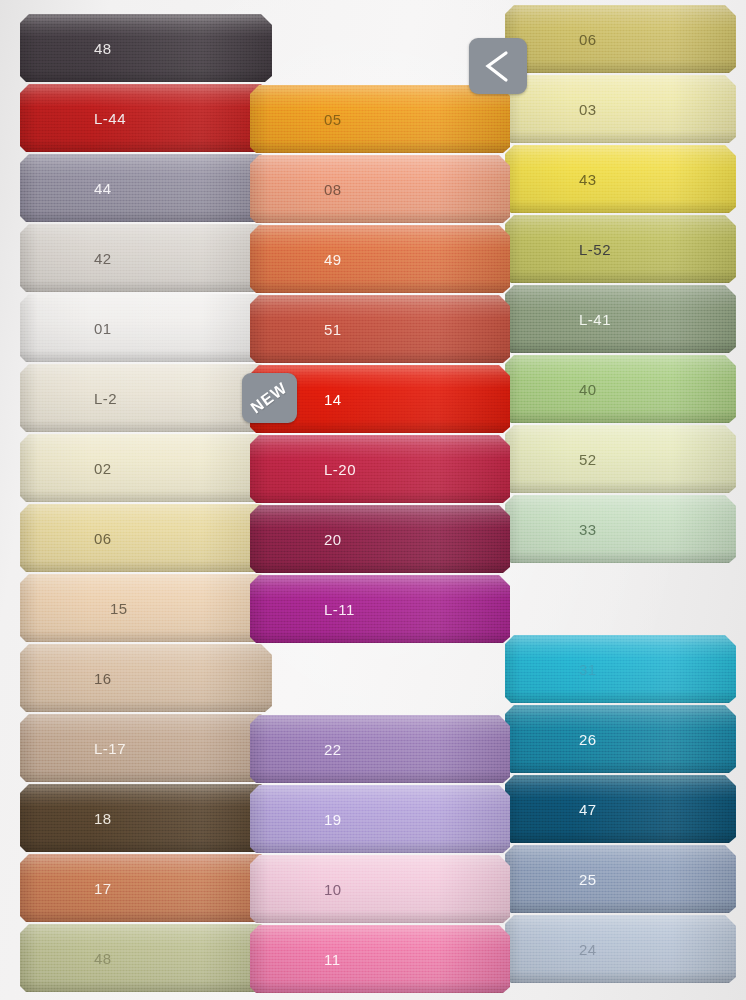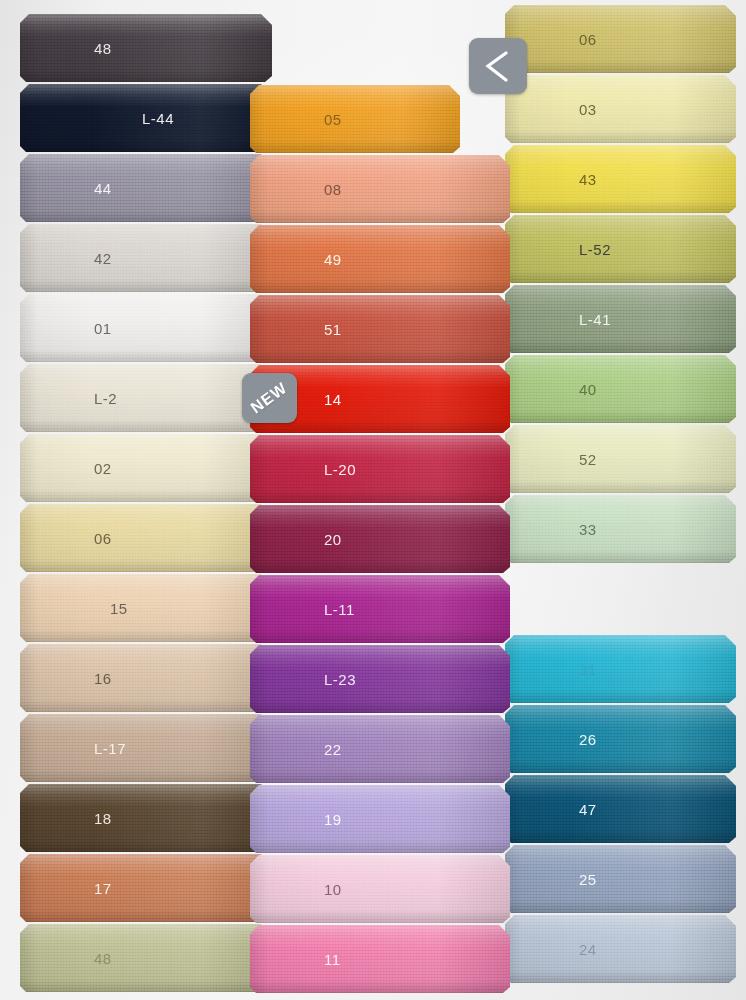--- a/index.html
+++ b/index.html
@@ -88,21 +88,21 @@
 <body>
 
 <div id="backdrop"></div>
 <div id="stage">
     <div class="column" style="left: 20px; top: 14px; width: 252px; height: 980px; z-index: 12;">
       <div class="swatch" style="top: 0px; width: 252px; height: 68px; background: rgb(65, 58, 64); z-index: 14; box-shadow: rgba(0, 0, 0, 0.2) 0px 2px 3px;">
         <div class="face"></div>
         <div class="tex"></div>
         <span class="lbl" style="color: rgb(233, 230, 230);">48</span>
       </div>
-      <div class="swatch" style="top: 70px; width: 252px; height: 68px; background: #0f172a; z-index: 13; box-shadow: rgba(0, 0, 0, 0.2) 0px 2px 3px; padding-left: 48px;">
+      <div class="swatch" style="top: 70px; width: 252px; height: 68px; background: #b91c1c; z-index: 13; box-shadow: rgba(0, 0, 0, 0.2) 0px 2px 3px;">
         <div class="face"></div>
         <div class="tex"></div>
         <span class="lbl" style="color: rgb(239, 234, 236);">L-44</span>
       </div>
       <div class="swatch" style="top: 140px; width: 252px; height: 68px; background: rgb(142, 138, 156); z-index: 12; box-shadow: rgba(0, 0, 0, 0.2) 0px 2px 3px;">
         <div class="face"></div>
         <div class="tex"></div>
         <span class="lbl" style="color: rgb(243, 241, 244);">44</span>
       </div>
       <div class="swatch" style="top: 210px; width: 252px; height: 68px; background: rgb(216, 211, 205); z-index: 11; box-shadow: rgba(0, 0, 0, 0.2) 0px 2px 3px;">
@@ -155,21 +155,21 @@
         <div class="tex"></div>
         <span class="lbl" style="color: rgb(247, 239, 232);">17</span>
       </div>
       <div class="swatch" style="top: 910px; width: 252px; height: 68px; background: rgb(185, 188, 141); z-index: 1; box-shadow: rgba(0, 0, 0, 0.2) 0px 2px 3px;">
         <div class="face"></div>
         <div class="tex"></div>
         <span class="lbl" style="color: rgb(142, 144, 105);">48</span>
       </div>
     </div>
     <div class="column" style="left: 250px; top: 85px; width: 260px; height: 910px; z-index: 20;">
-      <div class="swatch" style="top: 0px; width: 210px; height: 68px; background: rgb(239, 154, 35); z-index: 13; box-shadow: rgba(0, 0, 0, 0.2) 0px 2px 3px;">
+      <div class="swatch" style="top: 0px; width: 260px; height: 68px; background: rgb(239, 154, 35); z-index: 13; box-shadow: rgba(0, 0, 0, 0.2) 0px 2px 3px;">
         <div class="face"></div>
         <div class="tex"></div>
         <span class="lbl" style="color: rgb(138, 99, 22);">05</span>
       </div>
       <div class="swatch" style="top: 70px; width: 260px; height: 68px; background: rgb(239, 156, 124); z-index: 12; box-shadow: rgba(0, 0, 0, 0.2) 0px 2px 3px;">
         <div class="face"></div>
         <div class="tex"></div>
         <span class="lbl" style="color: rgb(125, 85, 67);">08</span>
       </div>
       <div class="swatch" style="top: 140px; width: 260px; height: 68px; background: rgb(222, 112, 69); z-index: 11; box-shadow: rgba(0, 0, 0, 0.2) 0px 2px 3px;">
@@ -194,25 +194,20 @@
       </div>
       <div class="swatch" style="top: 420px; width: 260px; height: 68px; background: rgb(134, 34, 70); z-index: 7; box-shadow: rgba(0, 0, 0, 0.2) 0px 2px 3px;">
         <div class="face"></div>
         <div class="tex"></div>
         <span class="lbl" style="color: rgb(248, 234, 239);">20</span>
       </div>
       <div class="swatch" style="top: 490px; width: 260px; height: 68px; background: rgb(163, 38, 138); z-index: 6; box-shadow: rgba(0, 0, 0, 0.2) 0px 2px 3px;">
         <div class="face"></div>
         <div class="tex"></div>
         <span class="lbl" style="color: rgb(250, 234, 246);">L-11</span>
-      </div>
-      <div class="swatch" style="top: 560px; width: 260px; height: 68px; background: rgb(124, 54, 149); z-index: 5; box-shadow: rgba(0, 0, 0, 0.2) 0px 2px 3px;">
-        <div class="face"></div>
-        <div class="tex"></div>
-        <span class="lbl" style="color: rgb(244, 232, 247);">L-23</span>
       </div>
       <div class="swatch" style="top: 630px; width: 260px; height: 68px; background: rgb(154, 124, 184); z-index: 4; box-shadow: rgba(0, 0, 0, 0.2) 0px 2px 3px;">
         <div class="face"></div>
         <div class="tex"></div>
         <span class="lbl" style="color: rgb(247, 242, 250);">22</span>
       </div>
       <div class="swatch" style="top: 700px; width: 260px; height: 68px; background: rgb(178, 160, 218); z-index: 3; box-shadow: rgba(0, 0, 0, 0.2) 0px 2px 3px;">
         <div class="face"></div>
         <div class="tex"></div>
         <span class="lbl" style="color: rgb(249, 246, 253);">19</span>

